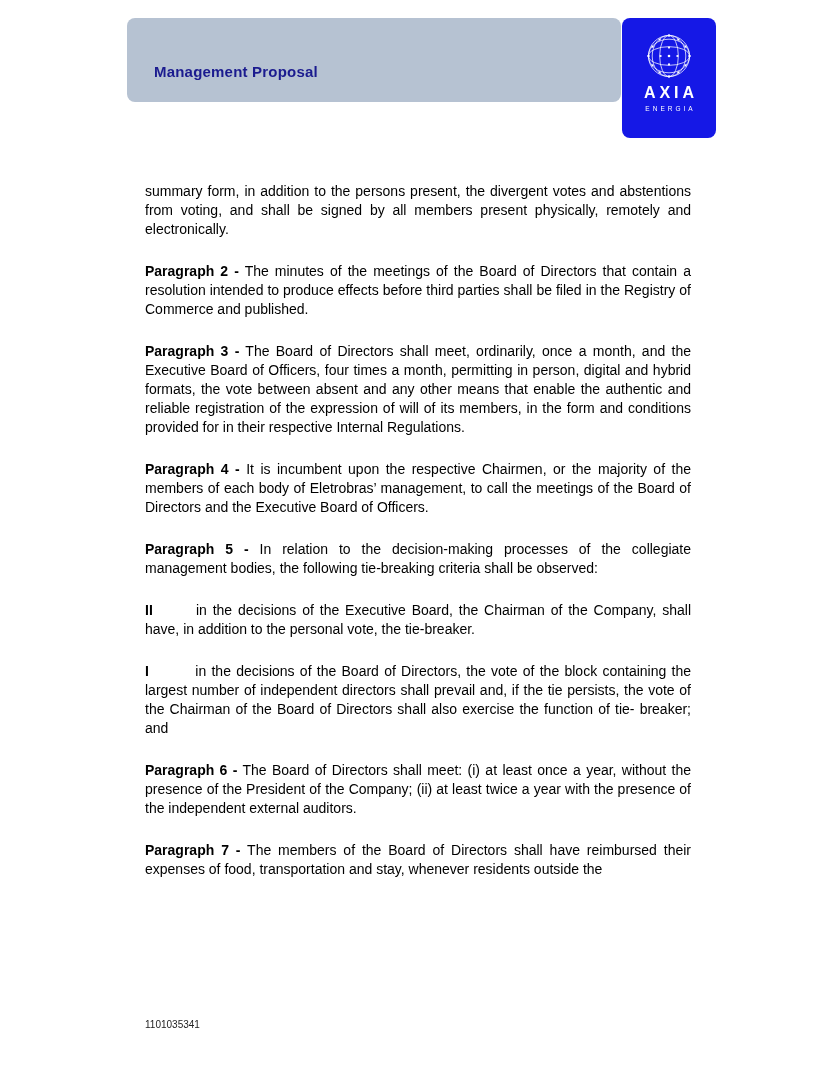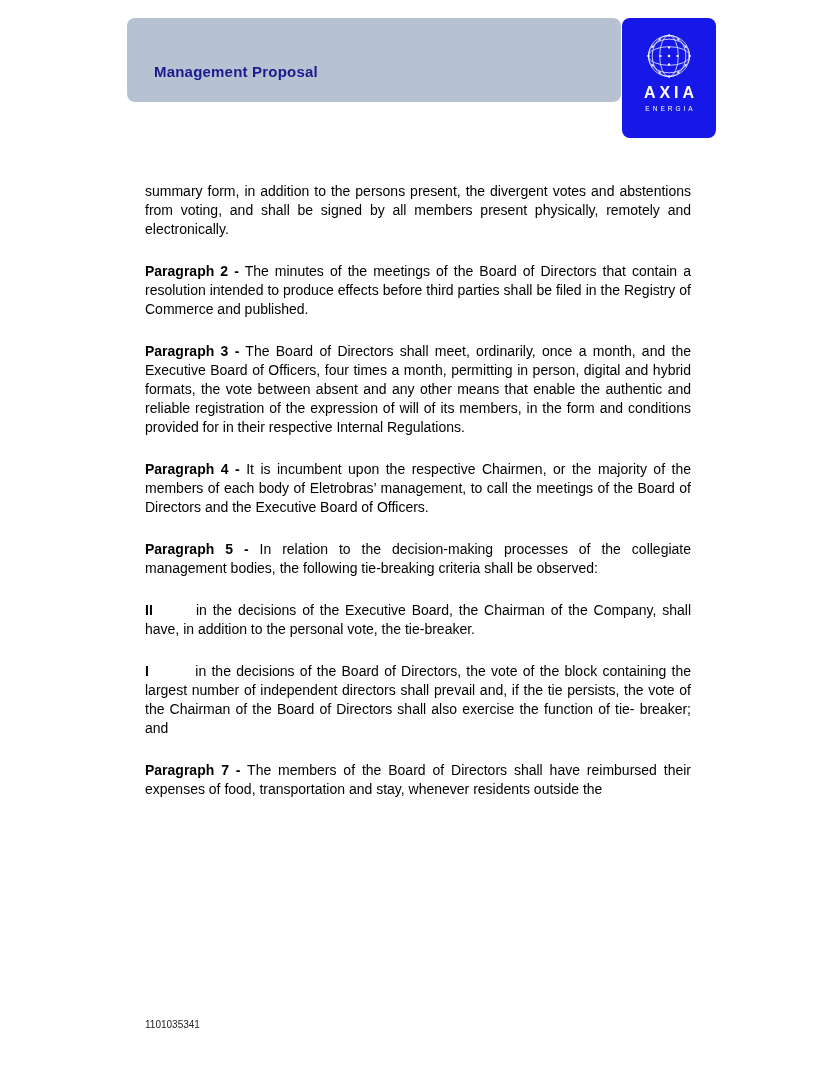--- a/index.html
+++ b/index.html
@@ -173,20 +173,24 @@
   <p class="para list">
     <span class="lead">II</span>
     <span>in the decisions of the Executive Board, the Chairman of the Company, shall have, in addition to the personal vote, the tie-breaker.</span>
   </p>
 
   <p class="para list">
     <span class="lead">I</span>
     <span>in the decisions of the Board of Directors, the vote of the block containing the largest number of independent directors shall prevail and, if the tie persists, the vote of the Chairman of the Board of Directors shall also exercise the function of tie- breaker; and</span>
   </p>
 
+  <p class="para">
+    <span class="lead">Paragraph 6 -</span>
+    <span>The Board of Directors shall meet: (i) at least once a year, without the presence of the President of the Company; (ii) at least twice a year with the presence of the independent external auditors.</span>
+  </p>
 
   <p class="para">
     <span class="lead">Paragraph 7 -</span>
     <span>The members of the Board of Directors shall have reimbursed their expenses of food, transportation and stay, whenever residents outside the</span>
   </p>
 
 </div>
 
 <div class="footer-number">1101035341</div>
 

